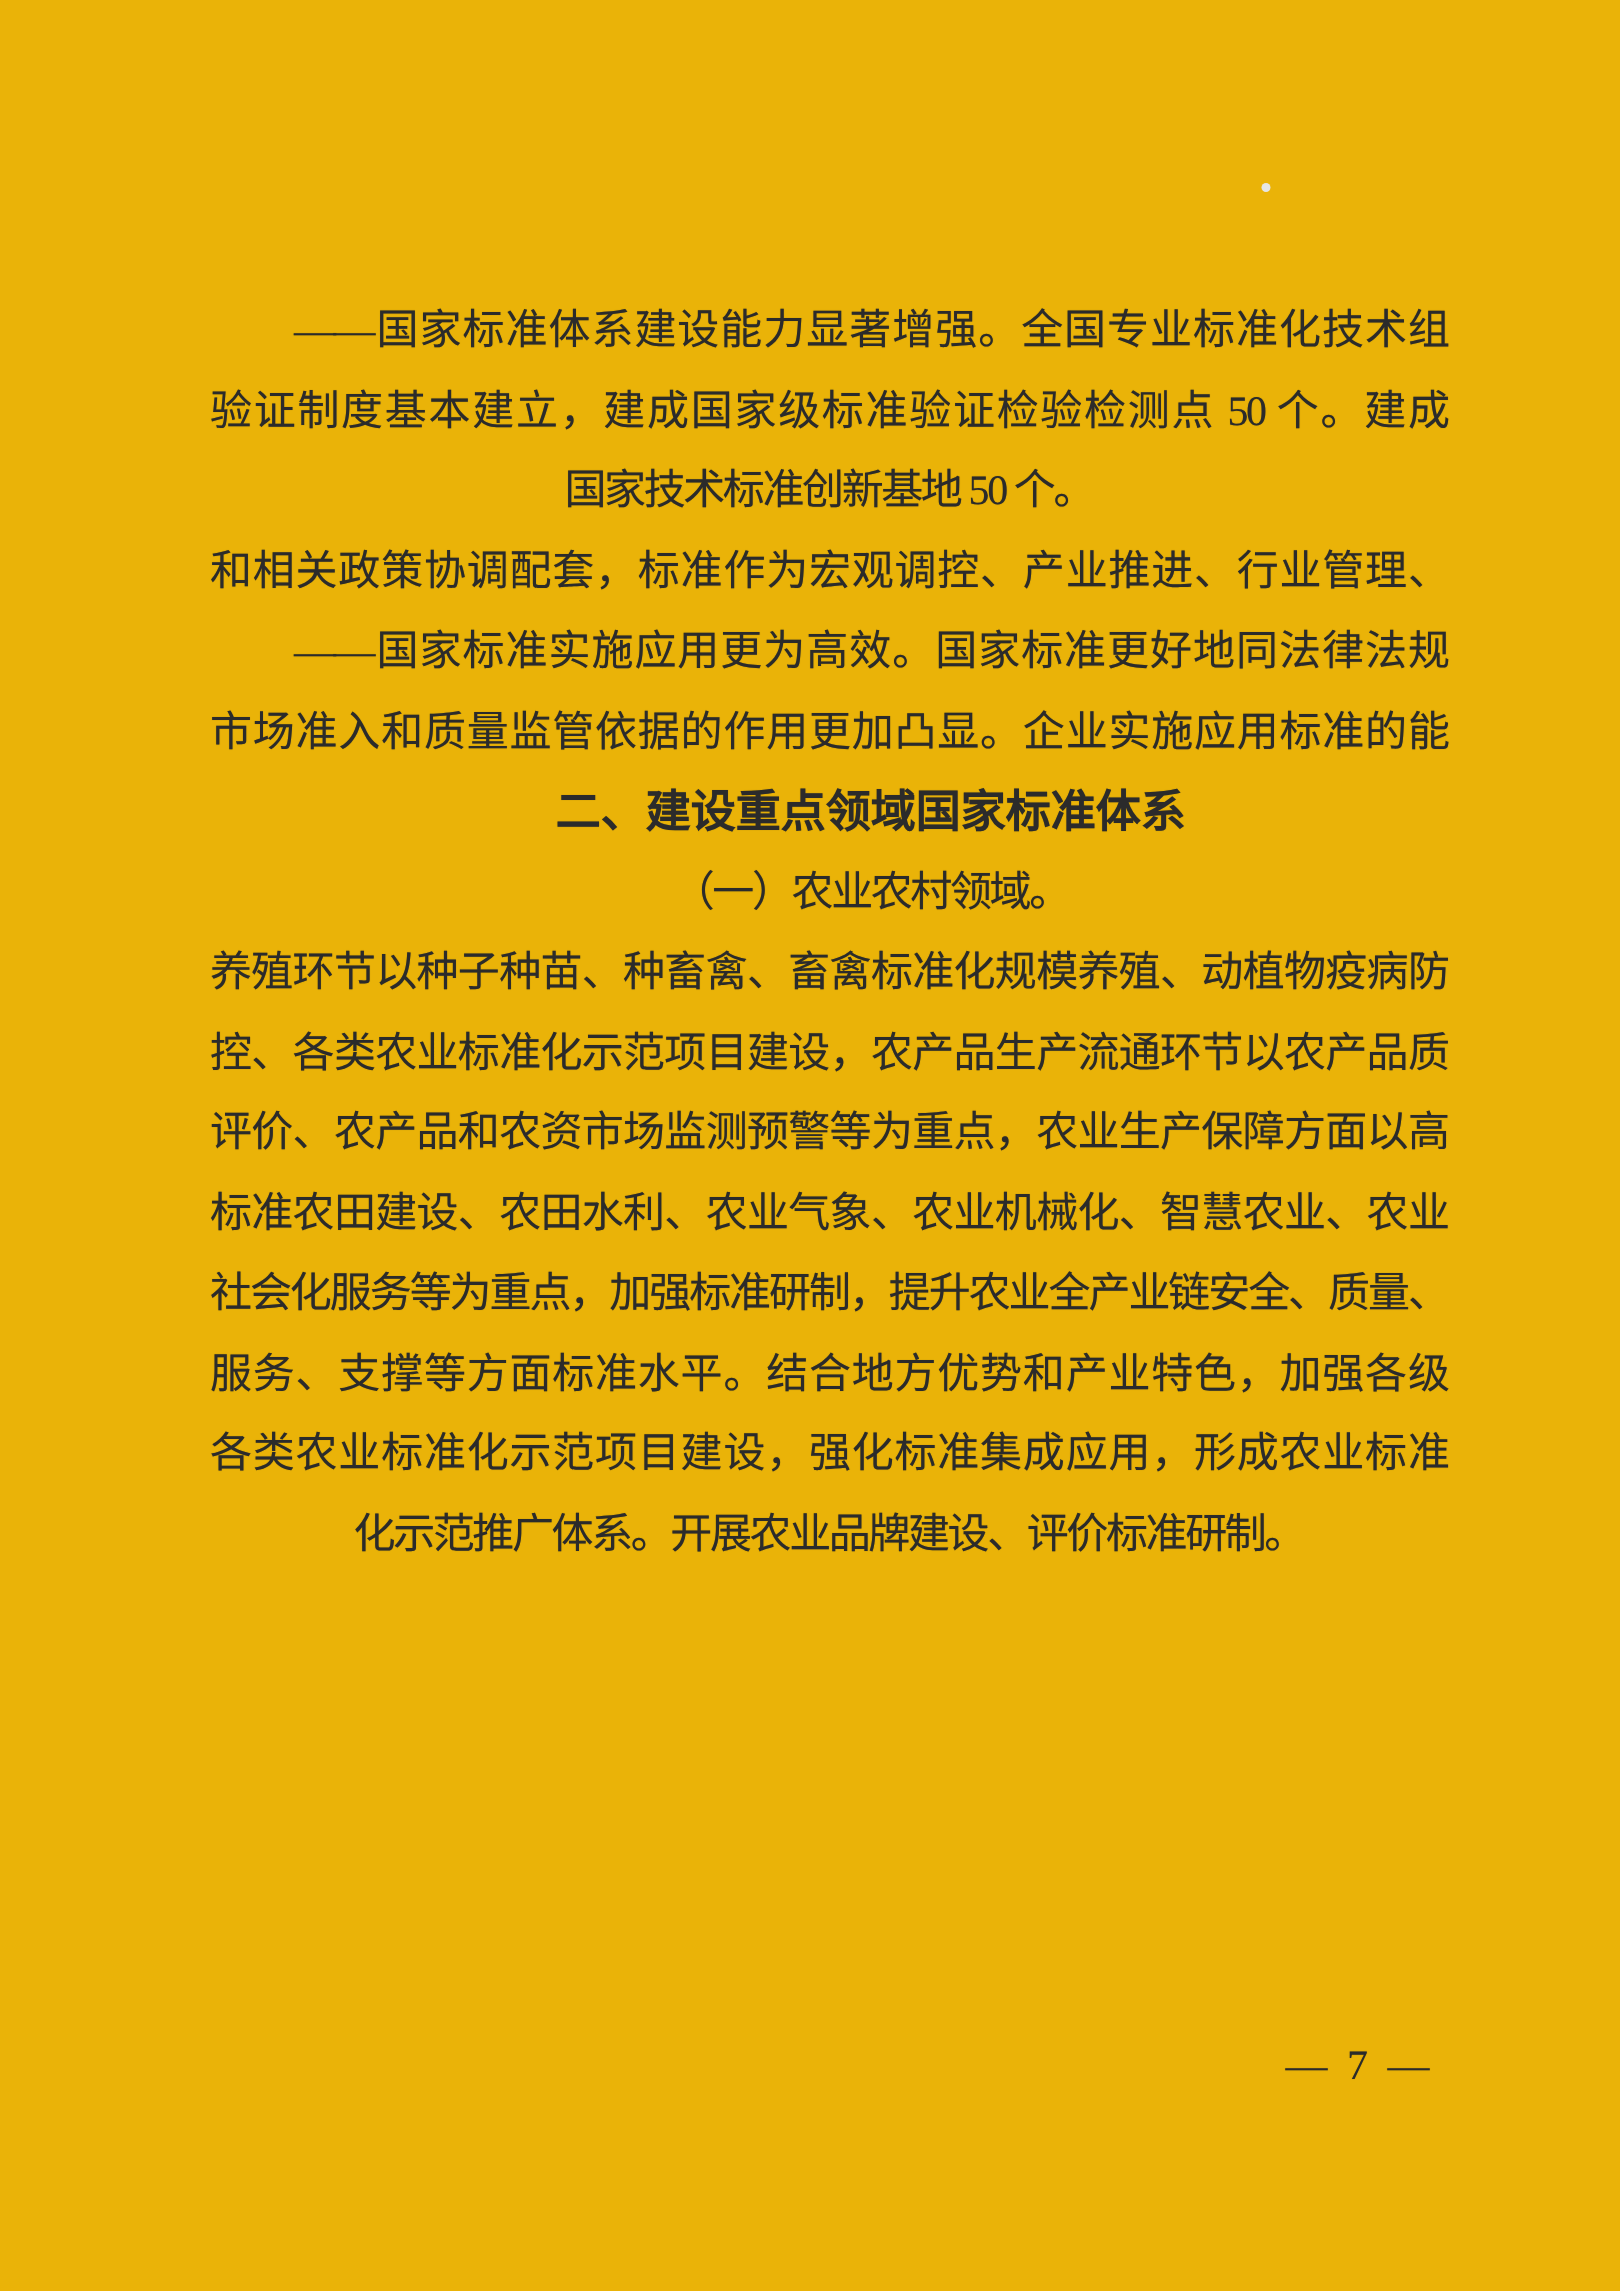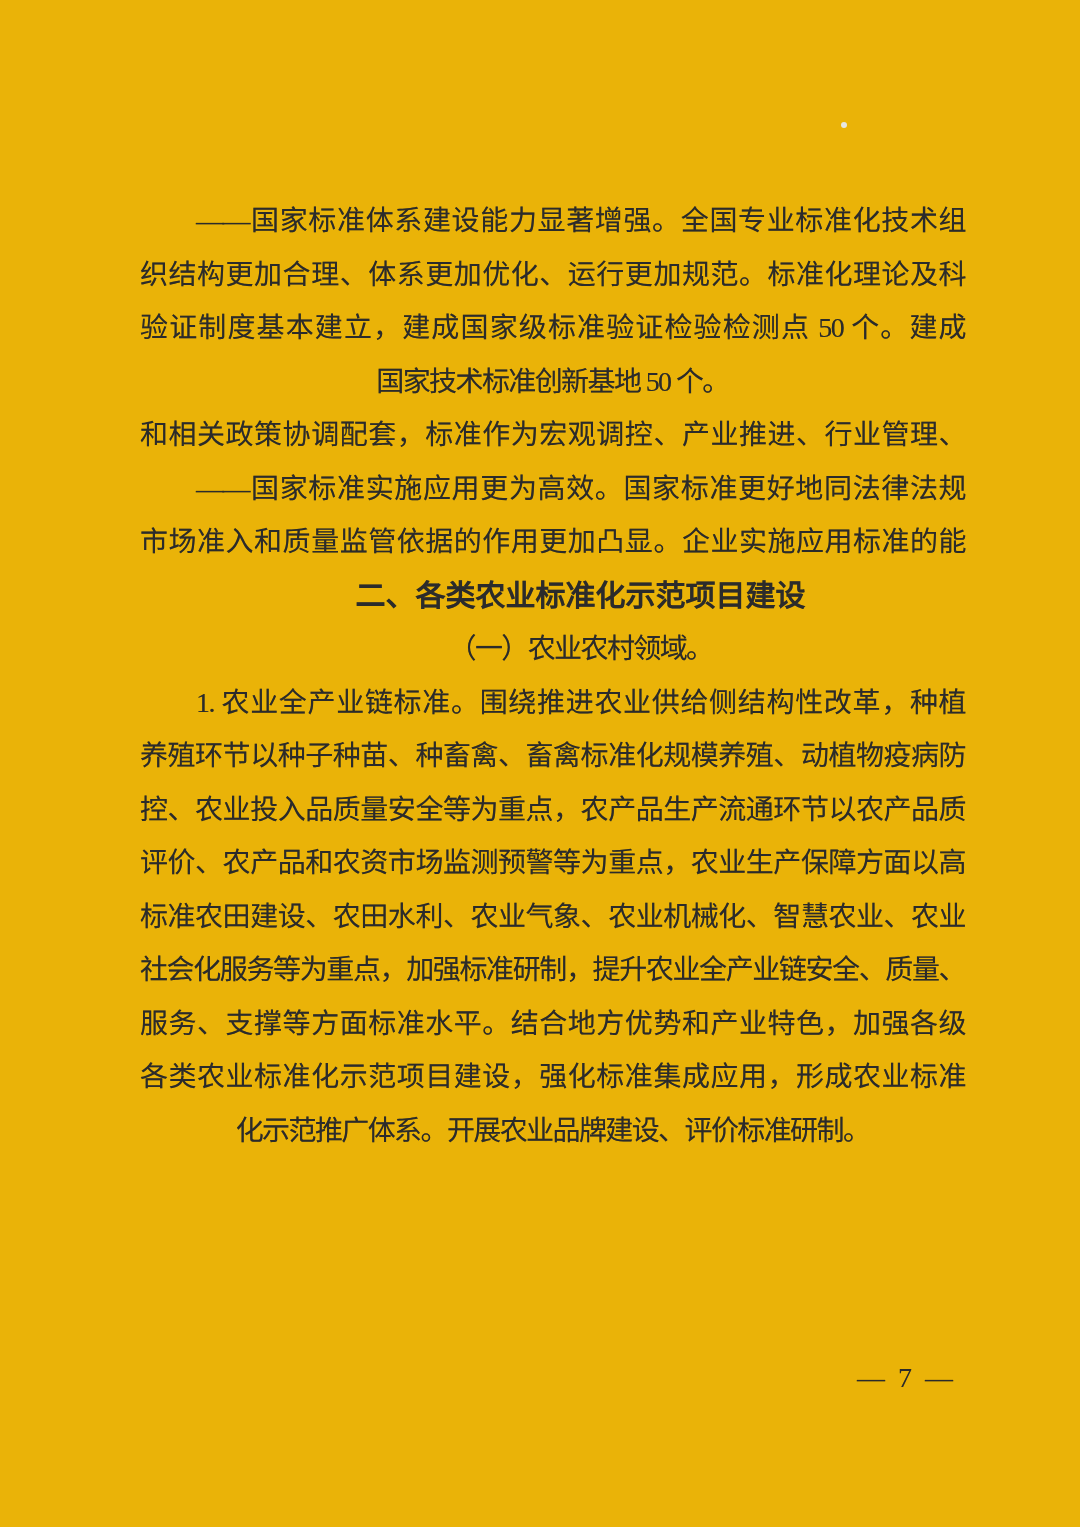--- a/index.html
+++ b/index.html
@@ -68,31 +68,29 @@
     background: #e6e6e4;
   }
 </style>
 </head>
 <body>
 
 <div class="page">
   <div class="speck"></div>
   <div class="text-block">
       <div class="line indent justify">——国家标准体系建设能力显著增强。全国专业标准化技术组</div>
-      <div class="line justify">织结构更加合理、体系更加优化、运行更加规范。标准化理论及科</div>
       <div class="line justify">验证制度基本建立，建成国家级标准验证检验检测点 50 个。建成</div>
       <div class="line">国家技术标准创新基地 50 个。</div>
       <div class="line justify">和相关政策协调配套，标准作为宏观调控、产业推进、行业管理、</div>
       <div class="line indent justify">——国家标准实施应用更为高效。国家标准更好地同法律法规</div>
       <div class="line justify">市场准入和质量监管依据的作用更加凸显。企业实施应用标准的能</div>
-      <div class="line indent bold">二、各类农业标准化示范项目建设</div>
+      <div class="line indent bold">二、建设重点领域国家标准体系</div>
       <div class="line indent">（一）农业农村领域。</div>
-      <div class="line indent justify">1. 农业全产业链标准。围绕推进农业供给侧结构性改革，种植</div>
       <div class="line justify">养殖环节以种子种苗、种畜禽、畜禽标准化规模养殖、动植物疫病防</div>
-      <div class="line justify">控、农业投入品质量安全等为重点，农产品生产流通环节以农产品质</div>
+      <div class="line justify">控、各类农业标准化示范项目建设，农产品生产流通环节以农产品质</div>
       <div class="line justify">评价、农产品和农资市场监测预警等为重点，农业生产保障方面以高</div>
       <div class="line justify">标准农田建设、农田水利、农业气象、农业机械化、智慧农业、农业</div>
       <div class="line justify">社会化服务等为重点，加强标准研制，提升农业全产业链安全、质量、</div>
       <div class="line justify">服务、支撑等方面标准水平。结合地方优势和产业特色，加强各级</div>
       <div class="line justify">各类农业标准化示范项目建设，强化标准集成应用，形成农业标准</div>
       <div class="line">化示范推广体系。开展农业品牌建设、评价标准研制。</div>
     </div>
   <div class="page-number">— 7 —</div>
 </div>
 

